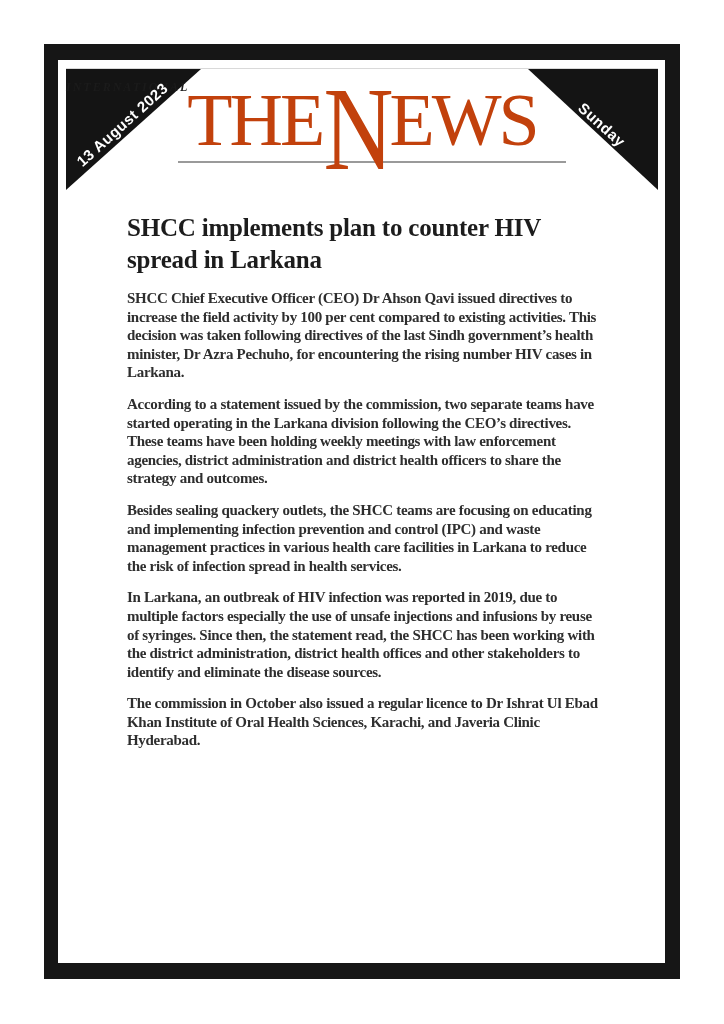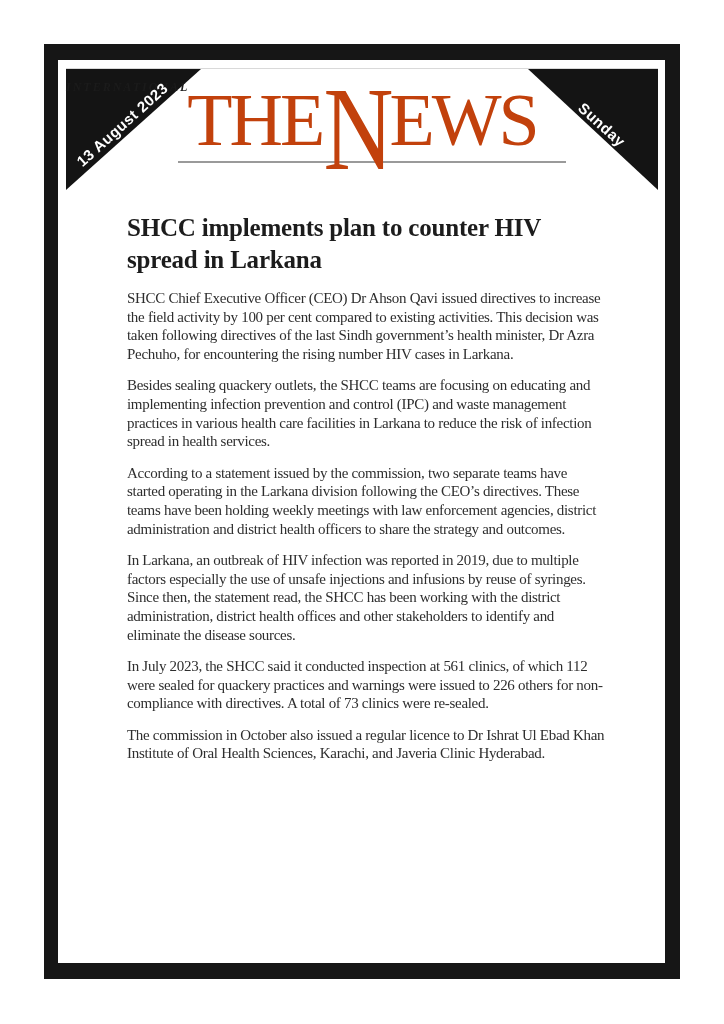--- a/index.html
+++ b/index.html
@@ -96,20 +96,21 @@
     letter-spacing:-.2px;
     color:#1c1c1c;
   }
   .article p {
     margin:0 0 13px 0;
     font-family:"Liberation Serif", serif;
     font-size:15px;
     line-height:1.24;
     letter-spacing:-.3px;
     color:#2e2e2e;
+    font-weight:bold;
   }
 </style>
 </head>
 <body>
 
 <div class="page">
   <div class="sheet">
 
     <div class="masthead">
       <div class="masthead-rule"></div>
@@ -122,21 +123,20 @@
 
       <div class="edition">INTERNATIONAL</div>
 
       <div class="wordmark"><span class="w-the">THE</span><span class="w-n">N</span><span class="w-ews">EWS</span></div>
     </div>
 
     <div class="article">
       <h1 class="headline">SHCC implements plan to counter HIV spread in Larkana</h1>
 
       <p>SHCC Chief Executive Officer (CEO) Dr Ahson Qavi issued directives to increase the field activity by 100 per cent compared to existing activities. This decision was taken following directives of the last Sindh government’s health minister, Dr Azra Pechuho, for encountering the rising number HIV cases in Larkana.</p>
+      <p>According to a statement issued by the commission, two separate teams have started operating in the Larkana division following the CEO’s directives. These teams have been holding weekly meetings with law enforcement agencies, district administration and district health officers to share the strategy and outcomes.</p>
       <p>Besides sealing quackery outlets, the SHCC teams are focusing on educating and implementing infection prevention and control (IPC) and waste management practices in various health care facilities in Larkana to reduce the risk of infection spread in health services.</p>
-      <p>According to a statement issued by the commission, two separate teams have started operating in the Larkana division following the CEO’s directives. These teams have been holding weekly meetings with law enforcement agencies, district administration and district health officers to share the strategy and outcomes.</p>
       <p>In Larkana, an outbreak of HIV infection was reported in 2019, due to multiple factors especially the use of unsafe injections and infusions by reuse of syringes. Since then, the statement read, the SHCC has been working with the district administration, district health offices and other stakeholders to identify and eliminate the disease sources.</p>
-      <p>In July 2023, the SHCC said it conducted inspection at 561 clinics, of which 112 were sealed for quackery practices and warnings were issued to 226 others for non-compliance with directives. A total of 73 clinics were re-sealed.</p>
       <p>The commission in October also issued a regular licence to Dr Ishrat Ul Ebad Khan Institute of Oral Health Sciences, Karachi, and Javeria Clinic Hyderabad.</p>
     </div>
 
   </div>
 </div>
 
 </body></html>

